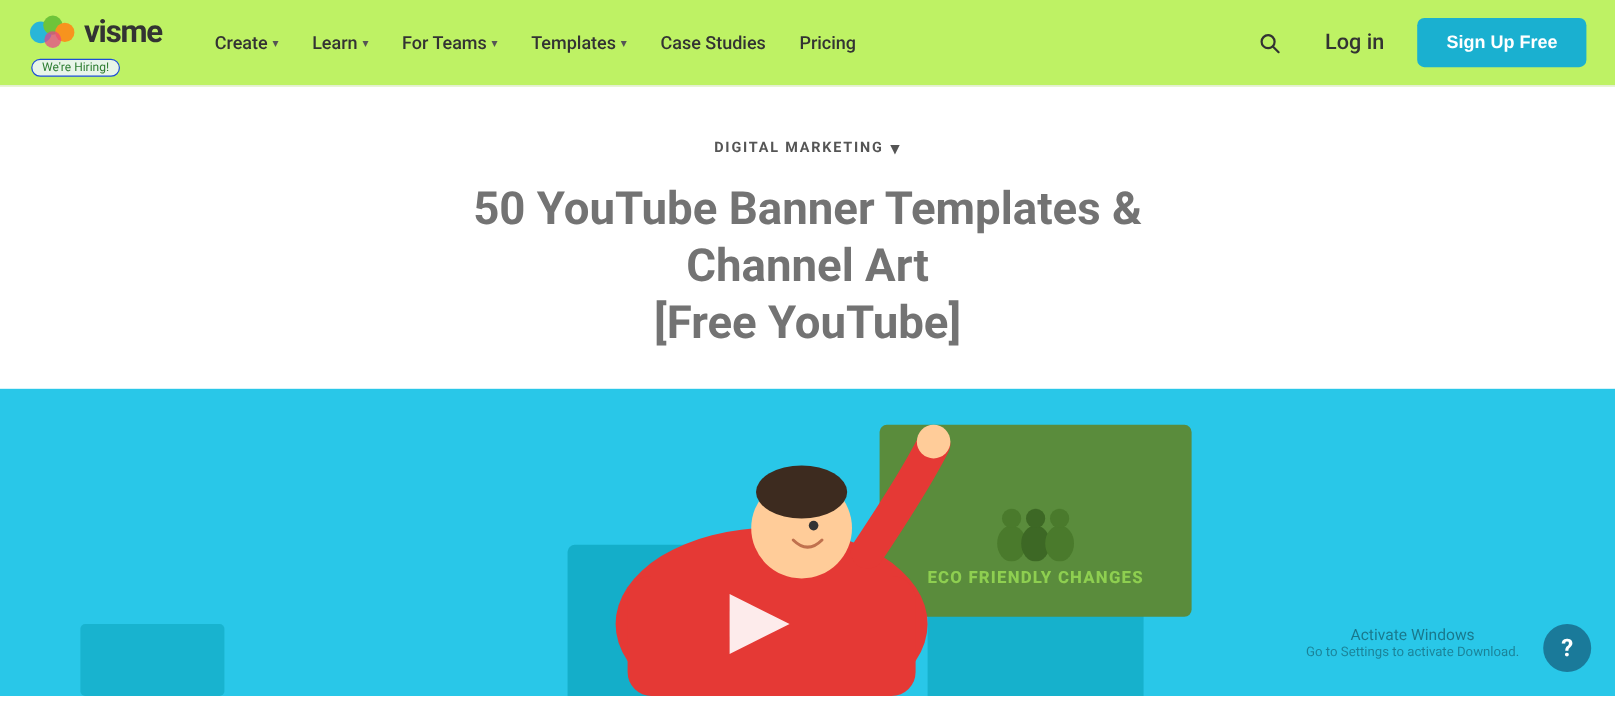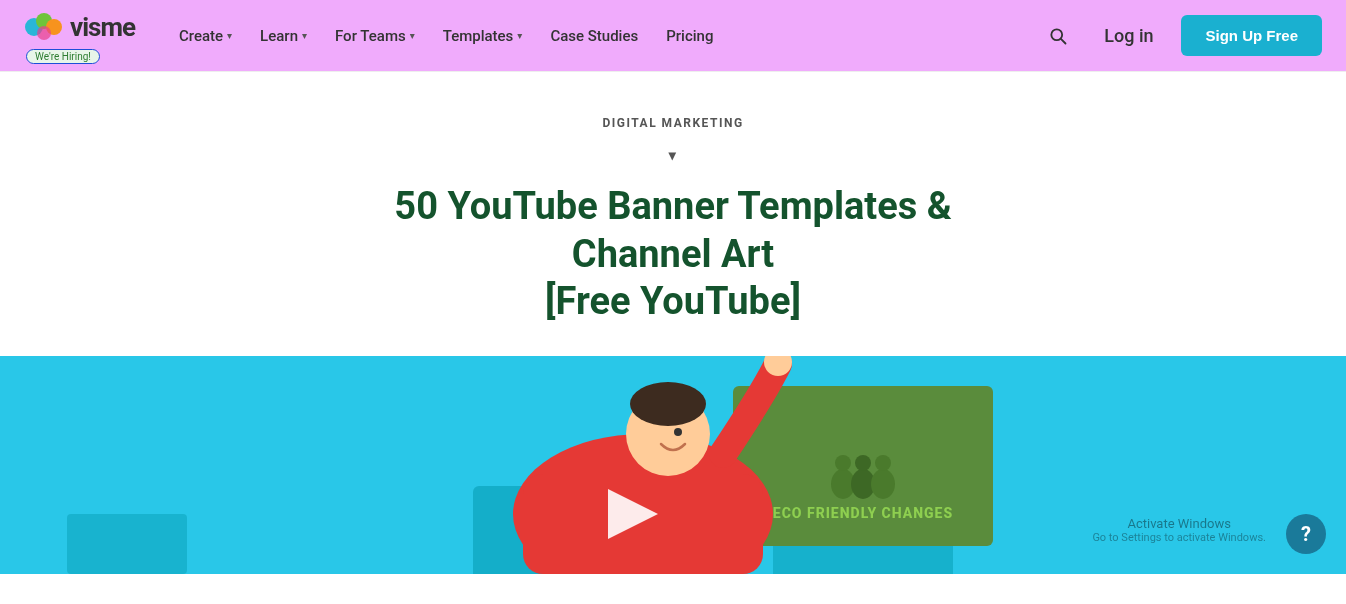--- a/index.html
+++ b/index.html
@@ -4,21 +4,21 @@
   <style>
     * { margin: 0; padding: 0; box-sizing: border-box; }
     body { font-family: -apple-system, BlinkMacSystemFont, 'Segoe UI', Roboto, sans-serif; overflow-x: hidden; }
 
     
     .navbar {
       display: flex;
       align-items: center;
       padding: 0 24px;
       height: 72px;
-      background: #f0abfc;
+      background: #bef264;
       border-bottom: 1px solid #eee;
       position: relative;
       z-index: 10;
     }
     .logo-area {
       display: flex;
       flex-direction: column;
       align-items: flex-start;
       margin-right: 32px;
     }
@@ -101,47 +101,46 @@
 
     
     .hero-section {
       background: #fff;
       text-align: center;
       padding: 40px 20px 30px;
     }
     .category-label {
       display: inline-flex;
       align-items: center;
-      gap: 17px;
+      gap: 6px;
       font-size: 12px;
       font-weight: 700;
       letter-spacing: 1.5px;
       color: #555;
       text-transform: uppercase;
       margin-bottom: 20px;
-      flex-direction: column;
     }
     .category-arrow {
       font-size: 14px;
       color: #555;
     }
     .hero-title {
       font-size: 38px;
       font-weight: 700;
-      color: #14532d;
+      color: #737373;
       line-height: 1.25;
       max-width: 700px;
       margin: 0 auto;
     }
 
     
     .illustration-section {
       background: #29c7e8;
       width: 100%;
-      height: 218px;
+      height: 256px;
       position: relative;
       overflow: hidden;
       display: flex;
       align-items: center;
       justify-content: center;
     }
 
     
     .green-screen {
       position: absolute;
@@ -351,19 +350,19 @@
       <path d="M168 130 Q180 142 192 130" stroke="#c0714e" stroke-width="2.5" fill="none" stroke-linecap="round"></path>
 
       <path d="M230 140 Q270 80 285 50" stroke="#e53935" stroke-width="28" fill="none" stroke-linecap="round"></path>
 
       <circle cx="285" cy="48" r="14" fill="#ffcc99"></circle>
     </svg>
   </div>
 
   <div class="activate-windows">
     <div class="activate-title">Activate Windows</div>
-    <div class="activate-sub">Go to Settings to activate Windows.</div>
+    <div class="activate-sub">Go to Settings to activate Download.</div>
   </div>
 
   <div class="help-button">
     <span>?</span>
   </div>
 </section>
 
 </body></html>

